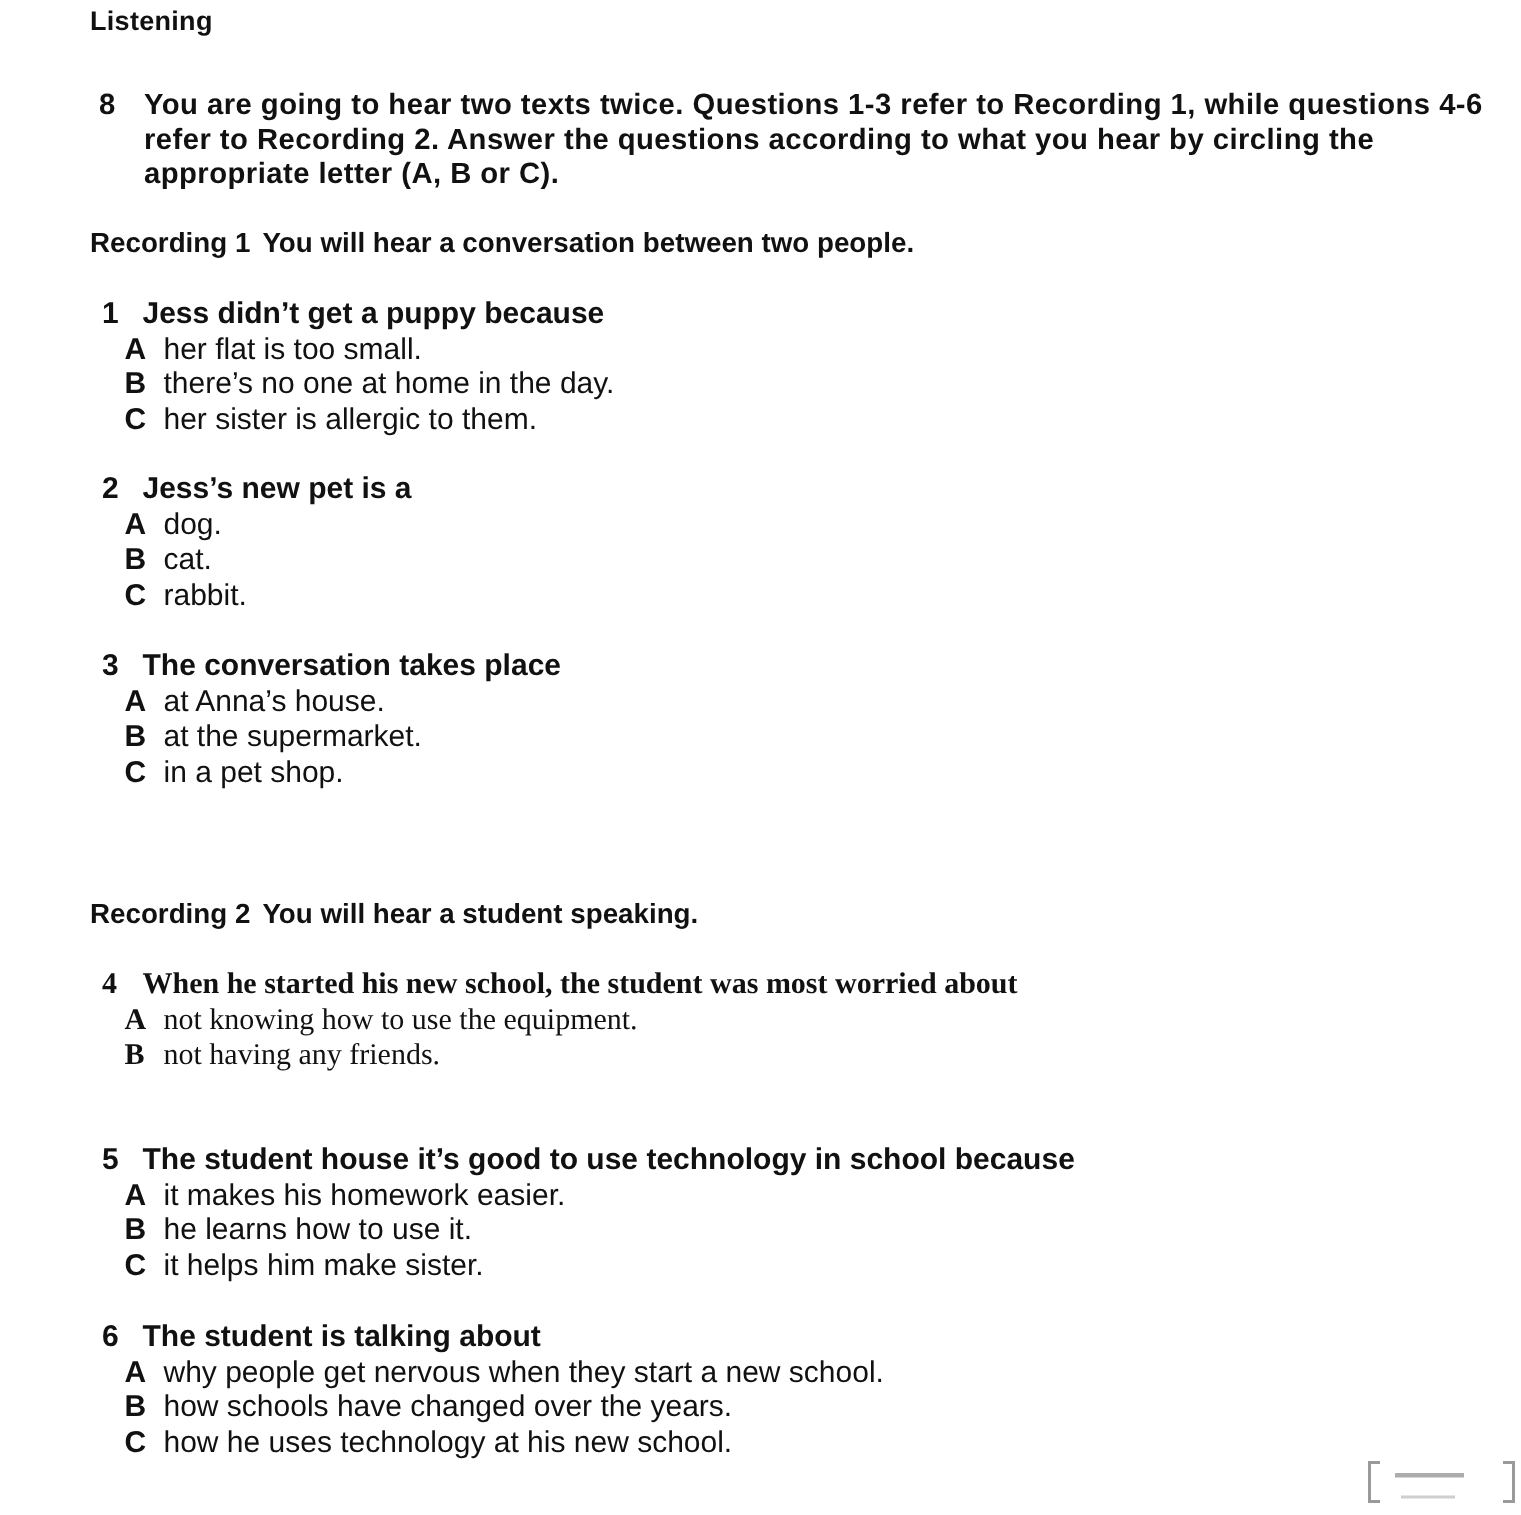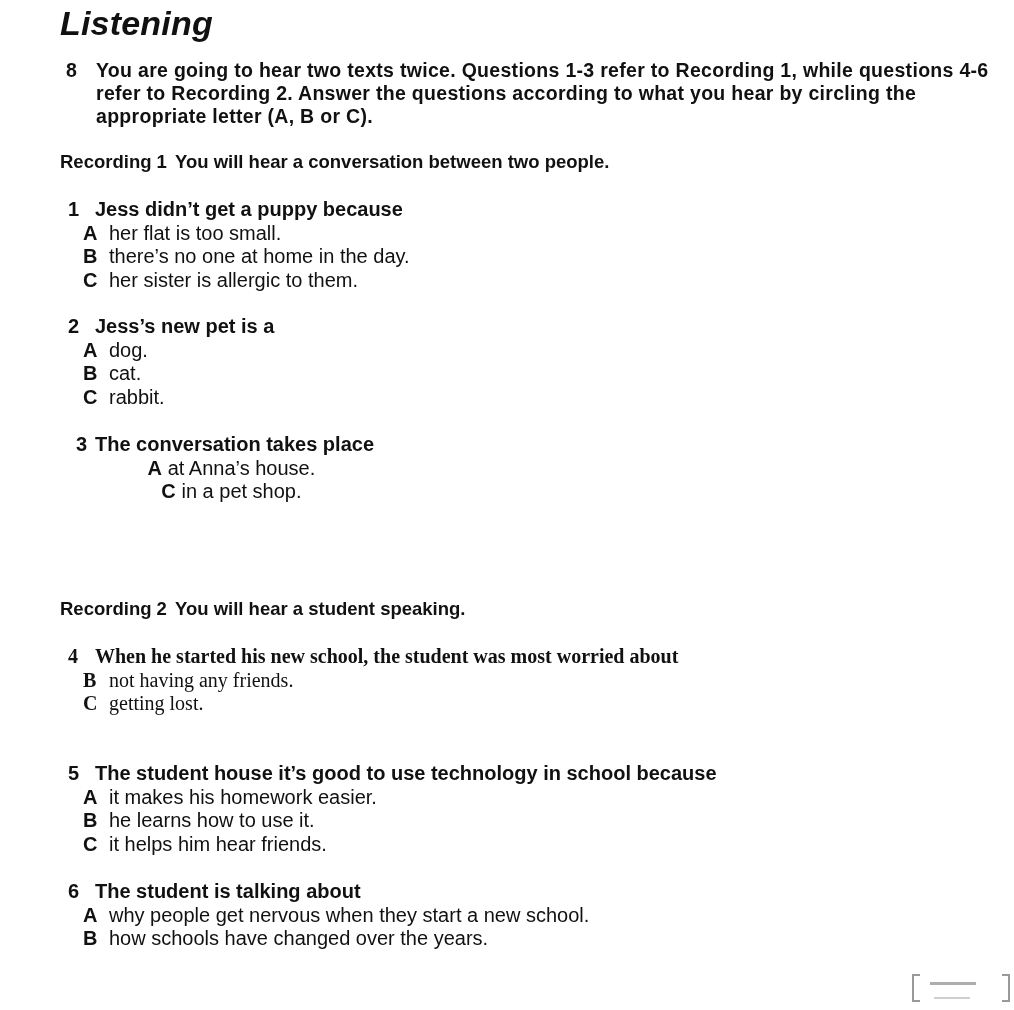--- a/index.html
+++ b/index.html
@@ -1,17 +1,17 @@
 <!DOCTYPE html>
 <html><head>
 <meta charset="utf-8">
 <style>
   html, body { margin:0; padding:0; background:#ffffff; }
   body { width:1014px; height:1010px; position:relative; overflow:hidden; color:#111; font-family:"Liberation Sans", sans-serif; }
-  .title { position:absolute; left:60px; top:4px; font-size:34px; font-weight:bold; letter-spacing:0.2px;font-style:italic; }
+  .title { position:absolute; left:60px; top:4px; font-size:18px; font-weight:bold; letter-spacing:0.2px; }
   .instr { position:absolute; left:66px; top:59px; width:940px; font-size:19.5px; font-weight:bold; line-height:23px; letter-spacing:0.3px; }
   .instr .num { position:absolute; left:0; top:0; }
   .instr .text { margin-left:30px; display:block; }
   .rec { position:absolute; left:60px; font-size:18.5px; font-weight:bold; }
   .rec .gap { display:inline-block; width:8px; }
   .q { position:absolute; left:68px; font-size:20px; line-height:23.6px; }
   .q .qline { font-weight:bold; }
   .q .qnum { display:inline-block; width:27px; font-weight:bold; }
   .q .opt { margin-left:15px; }
   .q .letter { display:inline-block; width:26px; font-weight:bold; }
@@ -43,47 +43,49 @@
   <div class="opt"><span class="letter">C</span><span>her sister is allergic to them.</span></div>
 </div>
 
 <div class="q" style="top:315px;">
   <div class="qline"><span class="qnum">2</span><span>Jess’s new pet is a</span></div>
   <div class="opt"><span class="letter">A</span><span>dog.</span></div>
   <div class="opt"><span class="letter">B</span><span>cat.</span></div>
   <div class="opt"><span class="letter">C</span><span>rabbit.</span></div>
 </div>
 
-<div class="q" style="top:433px;text-align:center;">
+<div class="q" style="top:433px;">
   <div class="qline"><span class="qnum">3</span><span>The conversation takes place</span></div>
   <div class="opt"><span class="letter">A</span><span>at Anna’s house.</span></div>
+  <div class="opt"><span class="letter">B</span><span>at the supermarket.</span></div>
   <div class="opt"><span class="letter">C</span><span>in a pet shop.</span></div>
 </div>
 
 <div class="rec" style="top:598px;text-align:center;">
   <span>Recording 2</span><span class="gap"></span><span>You will hear a student speaking.</span>
 </div>
 
 <div class="q" style="top:645px;font-family:Liberation Serif, serif;">
   <div class="qline"><span class="qnum">4</span><span>When he started his new school, the student was most worried about</span></div>
+  <div class="opt"><span class="letter">A</span><span>not knowing how to use the equipment.</span></div>
   <div class="opt"><span class="letter">B</span><span>not having any friends.</span></div>
-  <div class="opt"><span class="letter">C</span><span>getting lost.</span></div>
 </div>
 
 <div class="q" style="top:762px;">
   <div class="qline"><span class="qnum">5</span><span>The student house it’s good to use technology in school because</span></div>
   <div class="opt"><span class="letter">A</span><span>it makes his homework easier.</span></div>
   <div class="opt"><span class="letter">B</span><span>he learns how to use it.</span></div>
-  <div class="opt"><span class="letter">C</span><span>it helps him hear friends.</span></div>
+  <div class="opt"><span class="letter">C</span><span>it helps him make sister.</span></div>
 </div>
 
 <div class="q" style="top:880px;">
   <div class="qline"><span class="qnum">6</span><span>The student is talking about</span></div>
   <div class="opt"><span class="letter">A</span><span>why people get nervous when they start a new school.</span></div>
   <div class="opt"><span class="letter">B</span><span>how schools have changed over the years.</span></div>
+  <div class="opt"><span class="letter">C</span><span>how he uses technology at his new school.</span></div>
 </div>
 
 <div class="page-widget">
   <span class="br l"></span>
   <span class="mini"></span>
   <span class="mini2"></span>
   <span class="br r"></span>
 </div>
 
 </body></html>

